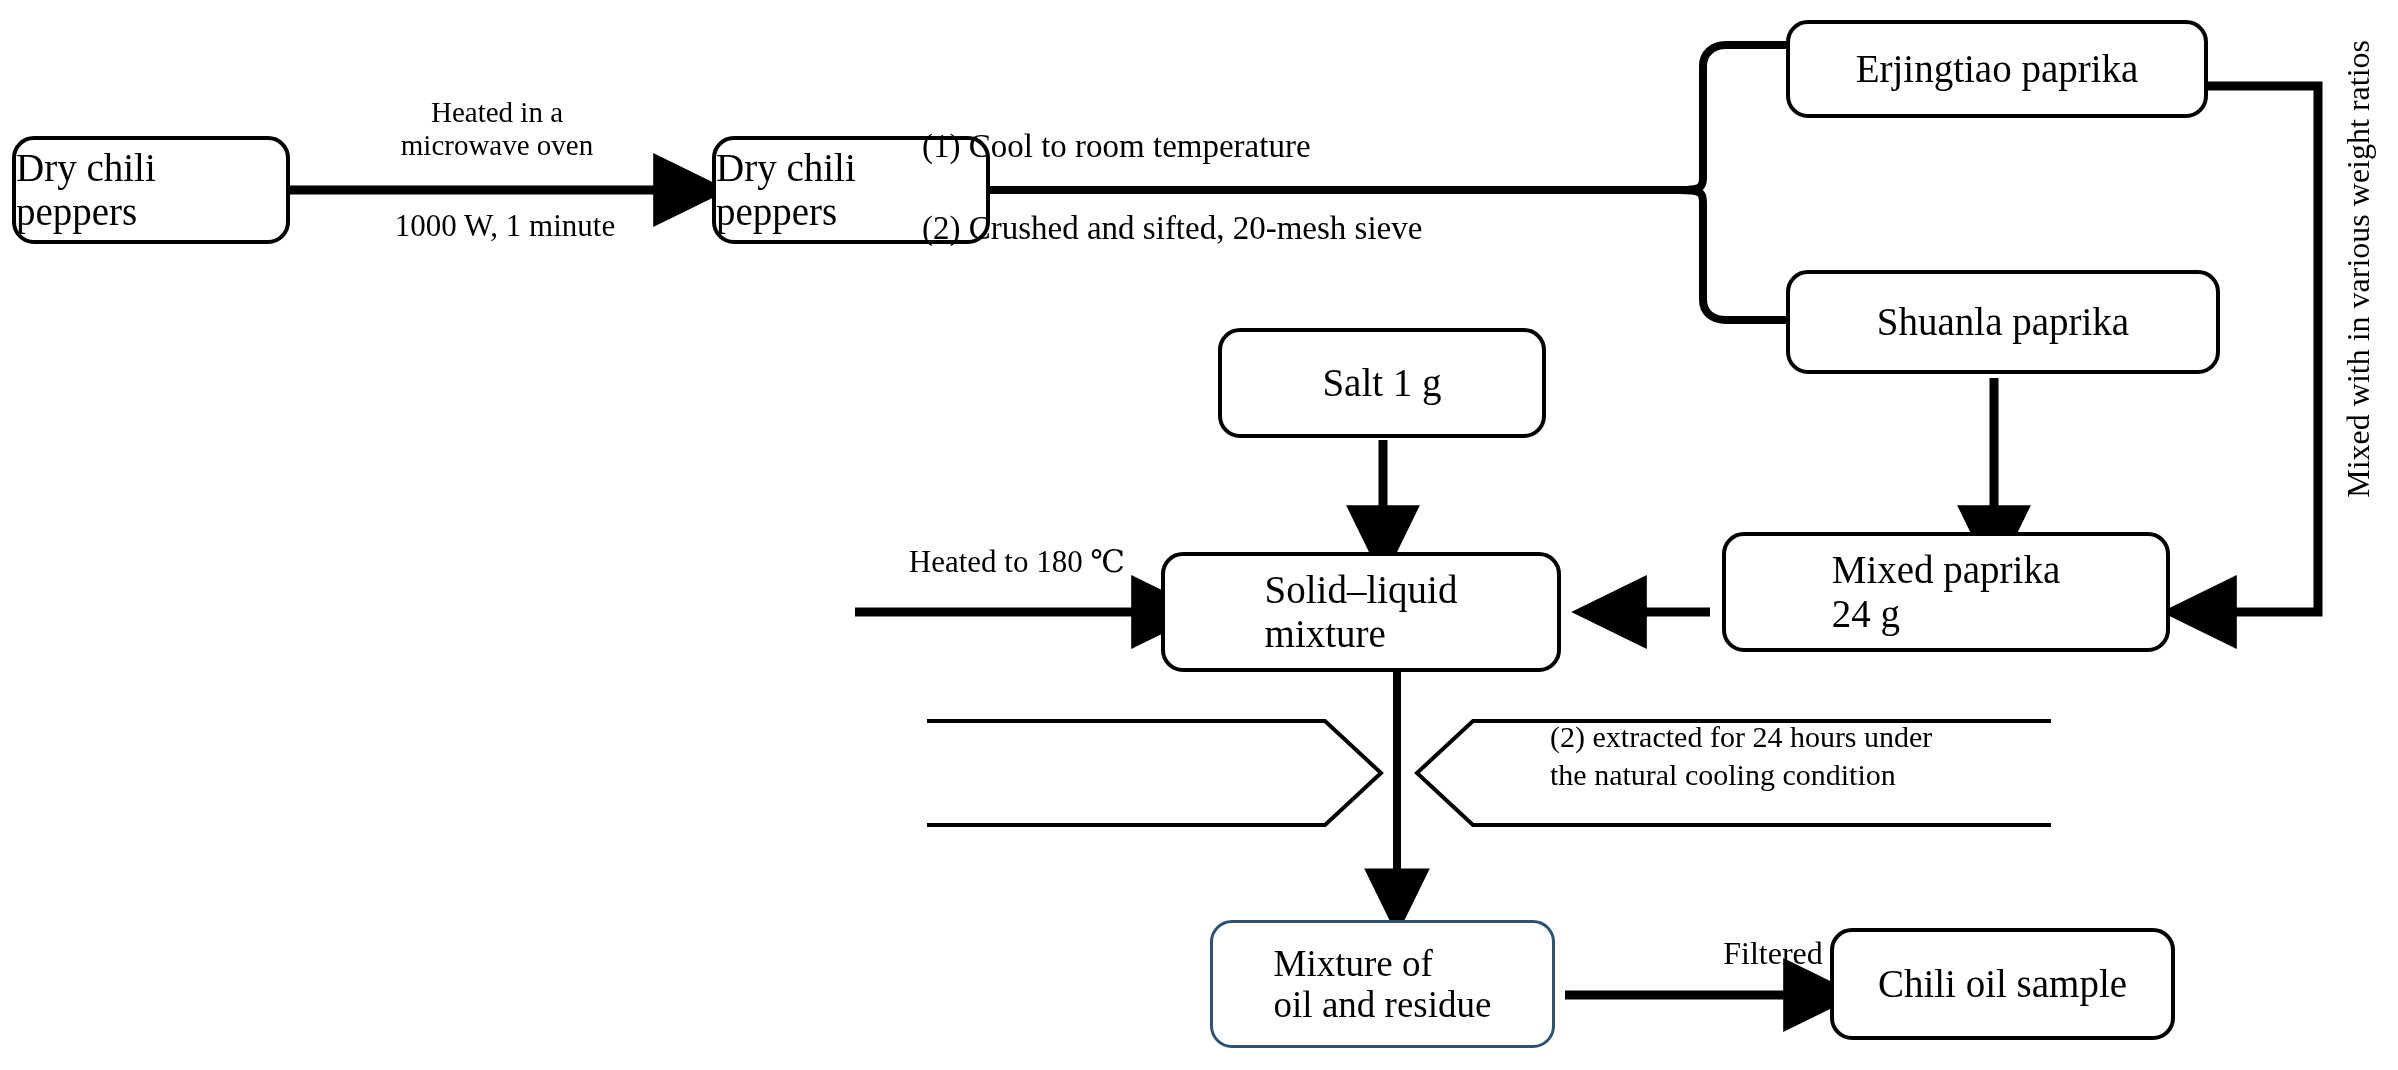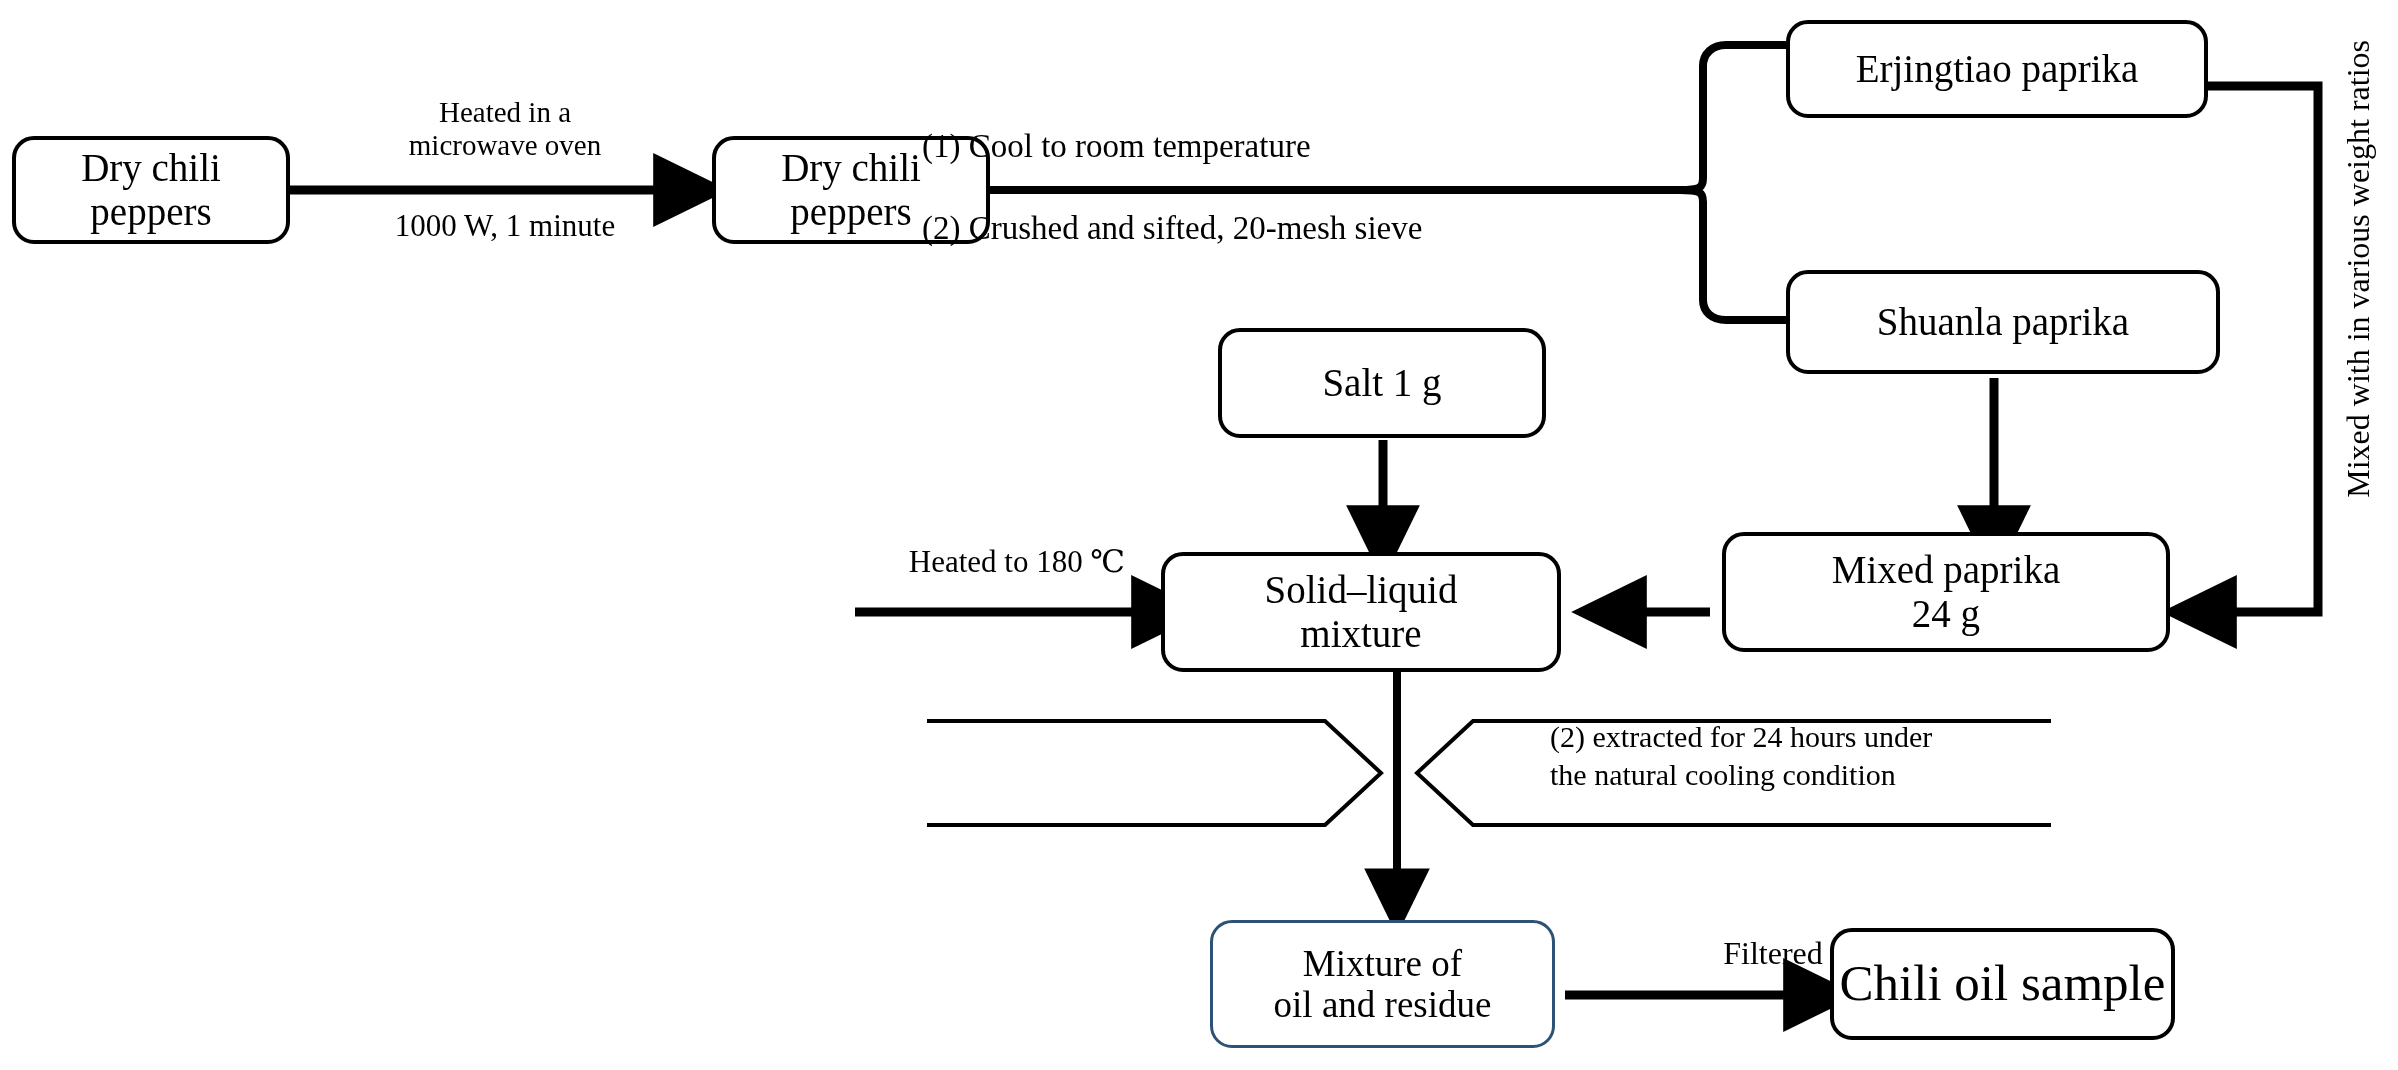--- a/index.html
+++ b/index.html
@@ -20,21 +20,20 @@
   }
   .node {
     position: absolute;
     box-sizing: border-box;
     border: 4px solid #000000;
     border-radius: 22px;
     background: #ffffff;
     display: flex;
     align-items: center;
     justify-content: center;
-    text-align: center;
     line-height: 1.12;
     white-space: pre-line;
     z-index: 5;
   }
   .node.blue {
     border-color: #2d5274;
     border-width: 3px;
   }
   .edge-label {
     position: absolute;
@@ -159,25 +158,25 @@
   <div class="node" style="left:1722px; top:532px; width:448px; height:120px; font-size:39px;">
     <span>Mixed paprika
 24 g</span>
   </div>
 
   <div class="node blue" style="left:1210px; top:920px; width:345px; height:128px; font-size:37px;">
     <span>Mixture of
 oil and residue</span>
   </div>
 
-  <div class="node" style="left:1830px; top:928px; width:345px; height:112px; font-size:51px;">
+  <div class="node" style="left:1830px; top:928px; width:345px; height:112px; font-size:39px;">
     <span>Chili oil sample</span>
   </div>
 
-  <div class="edge-label" style="left:380px; top:96px; width:250px; font-size:29px;">Heated in a
+  <div class="edge-label" style="left:372px; top:96px; width:250px; font-size:29px;">Heated in a
 microwave oven</div>
 
   <div class="edge-label" style="left:380px; top:208px; width:250px; font-size:31px;">1000 W, 1 minute</div>
 
   <div class="edge-label left" style="left:922px; top:128px; width:760px; font-size:33px;">(1) Cool to room temperature</div>
 
   <div class="edge-label left" style="left:922px; top:210px; width:780px; font-size:33px;">(2) Crushed and sifted, 20-mesh sieve</div>
 
   <div class="edge-label" style="left:862px; top:544px; width:310px; font-size:31px;">Heated to 180 ℃</div>
 

